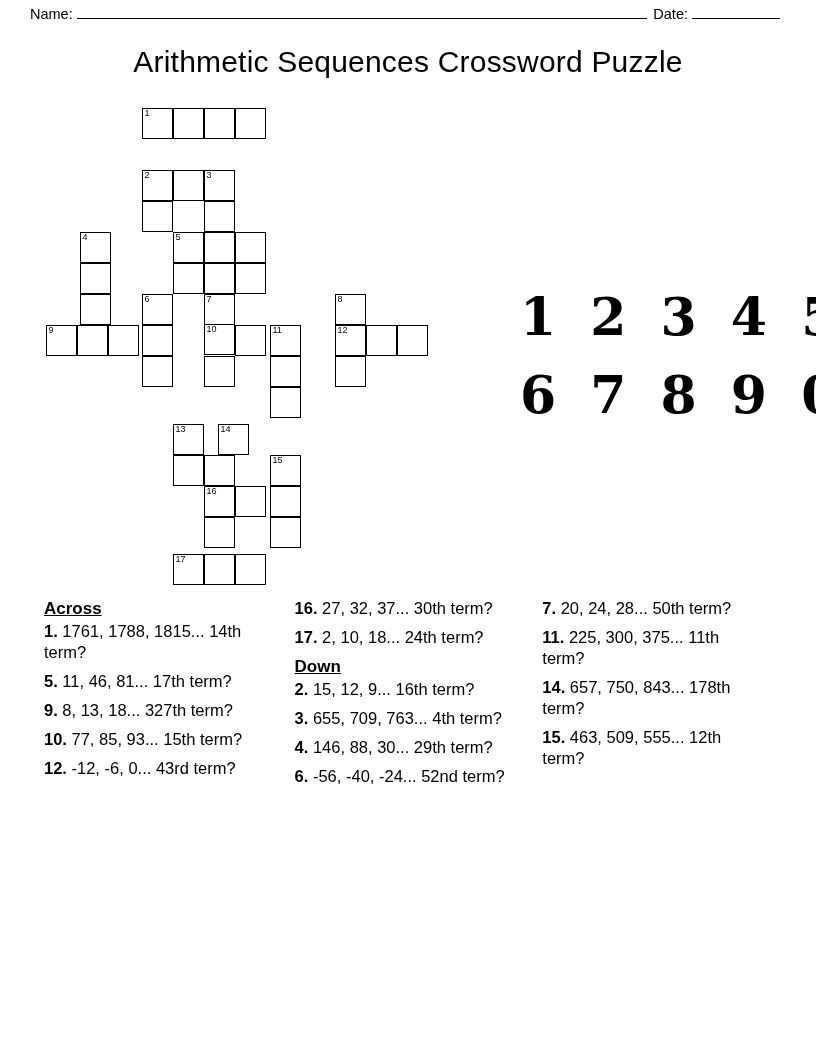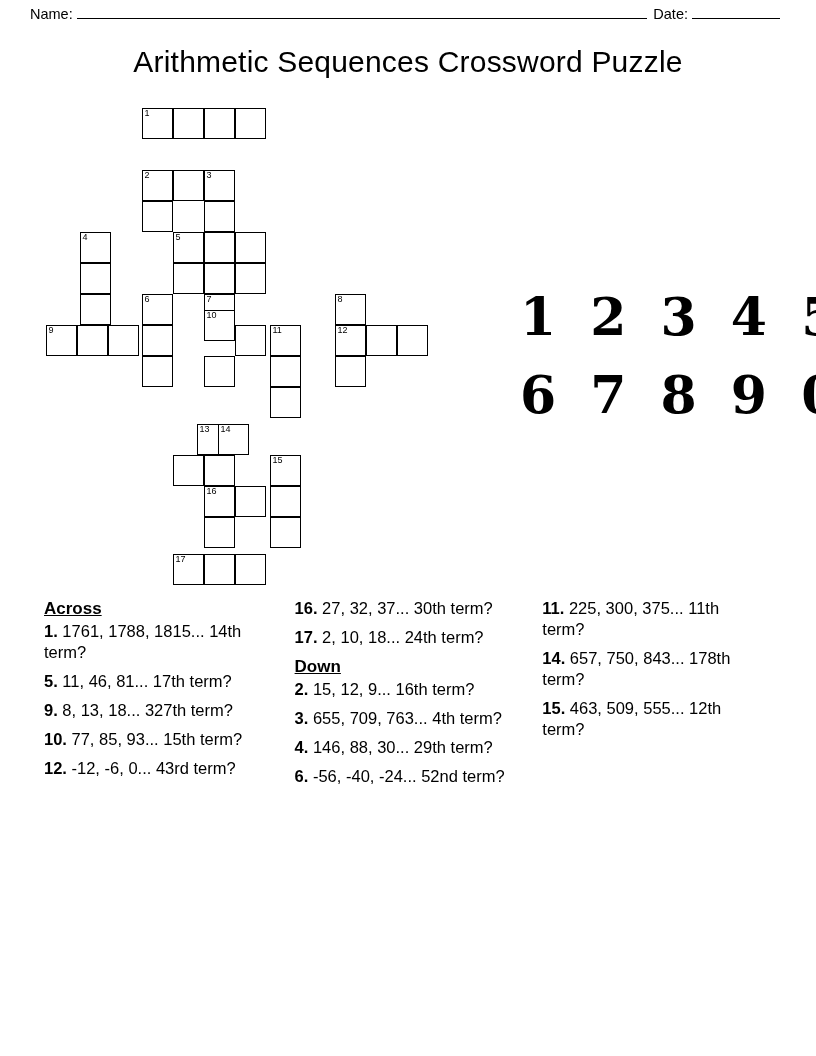--- a/index.html
+++ b/index.html
@@ -172,38 +172,38 @@
       </div>
       <div class="cell" style="left: 289px; top: 186px;">
         <span class="num">8</span>
       </div>
       <div class="cell" style="left: 0px; top: 217px;">
         <span class="num">9</span>
       </div>
       <div class="cell" style="left: 31px; top: 217px;"></div>
       <div class="cell" style="left: 62px; top: 217px;"></div>
       <div class="cell" style="left: 96px; top: 217px;"></div>
-      <div class="cell" style="left: 158px; top: 202px;">
+      <div class="cell" style="left: 158px; top: 216px;">
         <span class="num">10</span>
       </div>
       <div class="cell" style="left: 189px; top: 217px;"></div>
       <div class="cell" style="left: 224px; top: 217px;">
         <span class="num">11</span>
       </div>
       <div class="cell" style="left: 289px; top: 217px;">
         <span class="num">12</span>
       </div>
       <div class="cell" style="left: 320px; top: 217px;"></div>
       <div class="cell" style="left: 351px; top: 217px;"></div>
       <div class="cell" style="left: 96px; top: 248px;"></div>
       <div class="cell" style="left: 158px; top: 248px;"></div>
       <div class="cell" style="left: 224px; top: 248px;"></div>
       <div class="cell" style="left: 289px; top: 248px;"></div>
       <div class="cell" style="left: 224px; top: 279px;"></div>
-      <div class="cell" style="left: 127px; top: 316px; margin-left: 24px;">
+      <div class="cell" style="left: 127px; top: 316px;">
         <span class="num">13</span>
       </div>
       <div class="cell" style="left: 158px; top: 316px; margin-left: 14px;">
         <span class="num">14</span>
       </div>
       <div class="cell" style="left: 127px; top: 347px;"></div>
       <div class="cell" style="left: 158px; top: 347px;"></div>
       <div class="cell" style="left: 224px; top: 347px; padding-left: 24px;">
         <span class="num">15</span>
       </div>
@@ -241,19 +241,20 @@
       <div class="clue"><b>16.</b><span> 27, 32, 37... 30th term?</span></div>
       <div class="clue"><b>17.</b><span> 2, 10, 18... 24th term?</span></div>
       <span class="section-head">Down</span>
       <div class="clue"><b>2.</b><span> 15, 12, 9... 16th term?</span></div>
       <div class="clue"><b>3.</b><span> 655, 709, 763... 4th term?</span></div>
       <div class="clue"><b>4.</b><span> 146, 88, 30... 29th term?</span></div>
       <div class="clue"><b>6.</b><span> -56, -40, -24... 52nd term?</span></div>
     </div>
 
     <div class="clue-col c3">
+      <div class="clue"><b>7.</b><span> 20, 24, 28... 50th term?</span></div>
       <div class="clue"><b>11.</b><span> 225, 300, 375... 11th term?</span></div>
       <div class="clue"><b>14.</b><span> 657, 750, 843... 178th term?</span></div>
       <div class="clue"><b>15.</b><span> 463, 509, 555... 12th term?</span></div>
     </div>
 
   </div>
 </div>
 
 </body></html>

